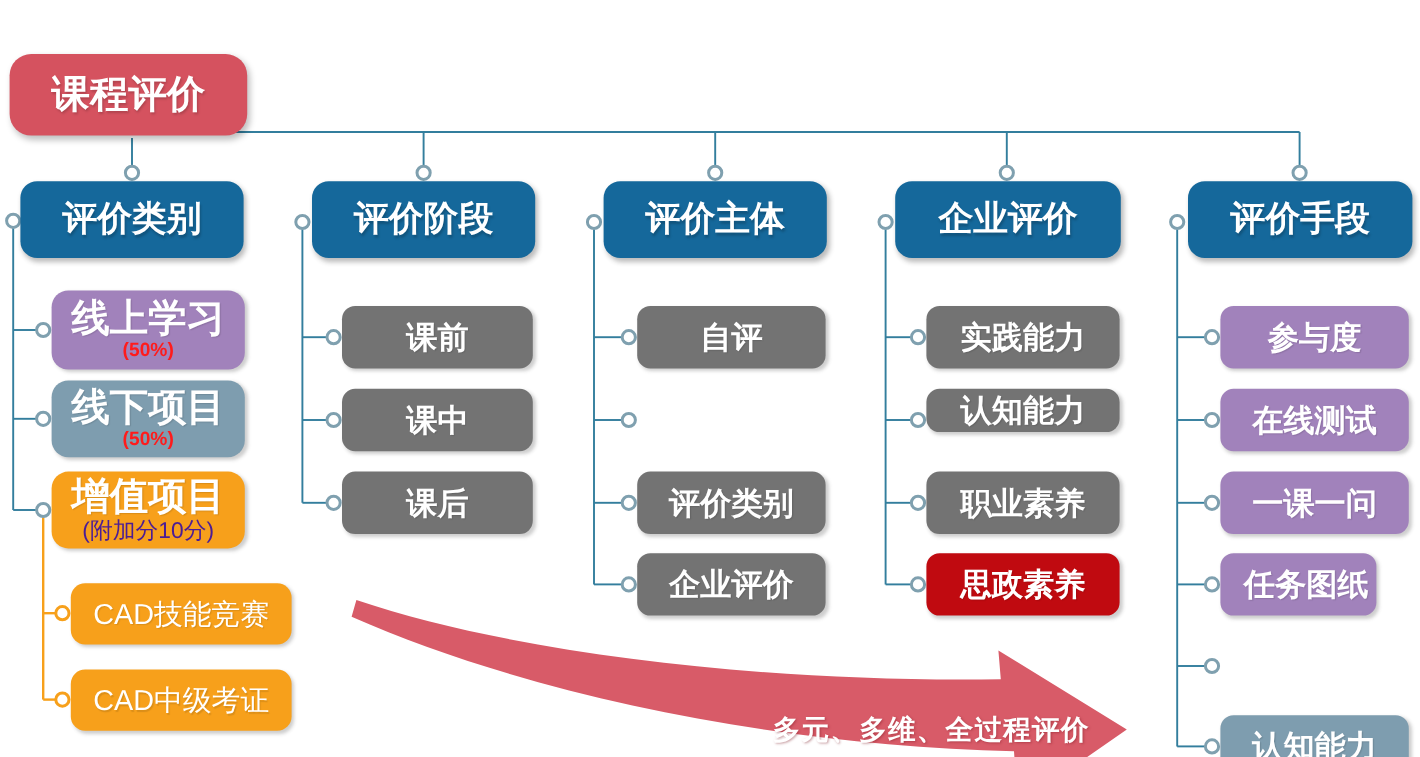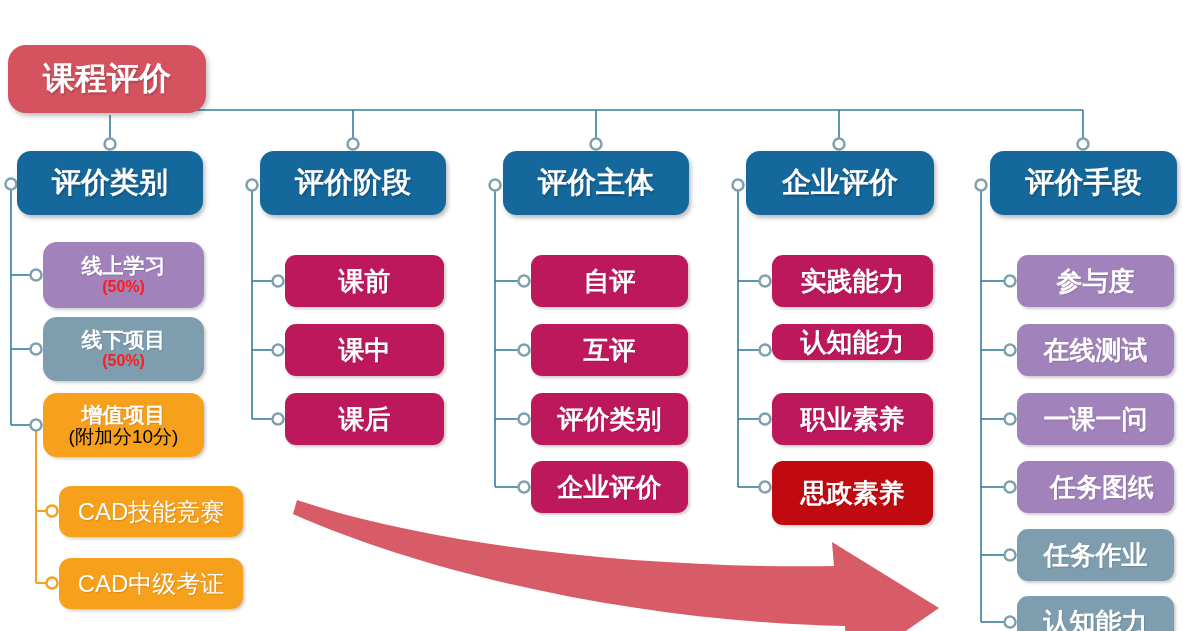--- a/index.html
+++ b/index.html
@@ -19,24 +19,24 @@
   }
   .header{
     background:#15689B;border-radius:14px;font-size:29px;font-weight:bold;
     box-shadow:2px 3px 4px rgba(30,30,30,.3);text-shadow:1px 2px 2px rgba(0,0,0,.2);
   }
   .item{
     font-size:26px;font-weight:600;border-radius:11px;
     box-shadow:2px 2px 3px rgba(60,60,60,.25);text-shadow:1px 1px 1px rgba(0,0,0,.12);
   }
   .two{flex-direction:column;line-height:1.12;border-radius:14px;}
-  .two .main-label{font-size:21px;font-weight:bold;}
+  .two .main-label{font-size:32px;font-weight:bold;}
   .note{font-size:16px;font-weight:bold;color:#FF1B1B;text-shadow:none;}
-  .note-light{font-size:19px;font-weight:400;color:#000000;text-shadow:none;}
-  .blue{background:#be185d;}
+  .note-light{font-size:19px;font-weight:400;color:#4c1d95;text-shadow:none;}
+  .blue{background:#737373;}
   .purple{background:#A182BB;}
   .gray{background:#7E9DAF;}
   .orange{background:#F7A01B;}
   .redbox{background:#C00A10;}
   .cad{font-size:24px;font-weight:500;border-radius:12px;}
   .arrow-label{
     position:absolute;z-index:2;color:#ffffff;font-size:23px;font-weight:bold;
     letter-spacing:1px;white-space:nowrap;text-shadow:1px 1px 2px rgba(120,20,30,.4);
   }
 </style>
@@ -161,30 +161,29 @@
     <span class="note-light">(附加分10分)</span>
   </div>
   <div class="box item cad orange" style="left:59px;top:449px;width:184px;height:51px;">CAD技能竞赛</div>
   <div class="box item cad orange" style="left:59px;top:521px;width:184px;height:51px;">CAD中级考证</div>
 
   <div class="box item blue" style="left:285px;top:218px;width:159px;height:52px;">课前</div>
   <div class="box item blue" style="left:285px;top:287px;width:159px;height:52px;">课中</div>
   <div class="box item blue" style="left:285px;top:356px;width:159px;height:52px;">课后</div>
 
   <div class="box item blue" style="left:531px;top:218px;width:157px;height:52px;">自评</div>
-  <div class="box item blue" style="left:531px;top:287px;width:157px;height:52px;">互评</div>
   <div class="box item blue" style="left:531px;top:356px;width:157px;height:52px;">评价类别</div>
   <div class="box item blue" style="left:531px;top:424px;width:157px;height:52px;">企业评价</div>
 
   <div class="box item blue" style="left:772px;top:218px;width:161px;height:52px;">实践能力</div>
   <div class="box item blue" style="left:772px;top:287px;width:161px;height:36px;">认知能力</div>
   <div class="box item blue" style="left:772px;top:356px;width:161px;height:52px;">职业素养</div>
-  <div class="box item redbox" style="left:772px;top:424px;width:161px;height:64px;">思政素养</div>
+  <div class="box item redbox" style="left:772px;top:424px;width:161px;height:52px;">思政素养</div>
 
   <div class="box item purple" style="left:1017px;top:218px;width:157px;height:52px;">参与度</div>
   <div class="box item purple" style="left:1017px;top:356px;width:157px;height:52px;">一课一问</div>
   <div class="box item purple" style="left:1017px;top:287px;width:157px;height:52px;">在线测试</div>
-  <div class="box item purple" style="left:1017px;top:424px;width:157px;height:52px;padding-left:13px;">任务图纸</div>
-  <div class="box item gray" style="left:1017px;top:492px;width:157px;height:52px;">任务作业</div>
+  <div class="box item purple" style="left:1017px;top:424px;width:130px;height:52px;padding-left:13px;">任务图纸</div>
   <div class="box item gray" style="left:1017px;top:559px;width:157px;height:52px;">认知能力</div>
 
+  <div class="arrow-label" style="left:644px;top:556px;">多元、多维、全过程评价</div>
 
 </div>
 
 </body></html>

